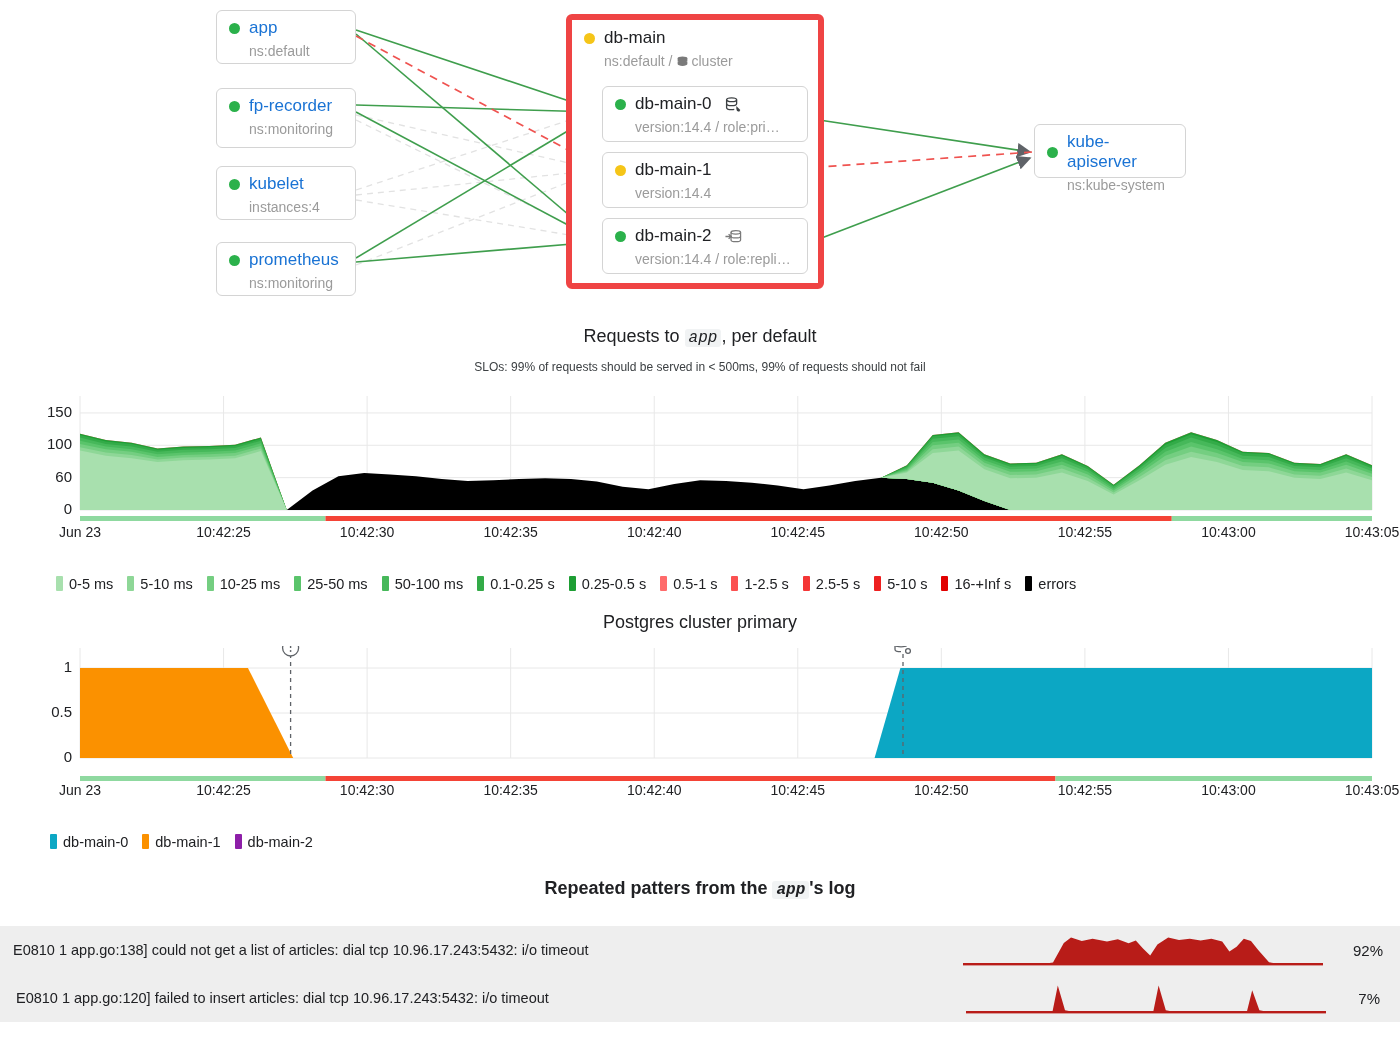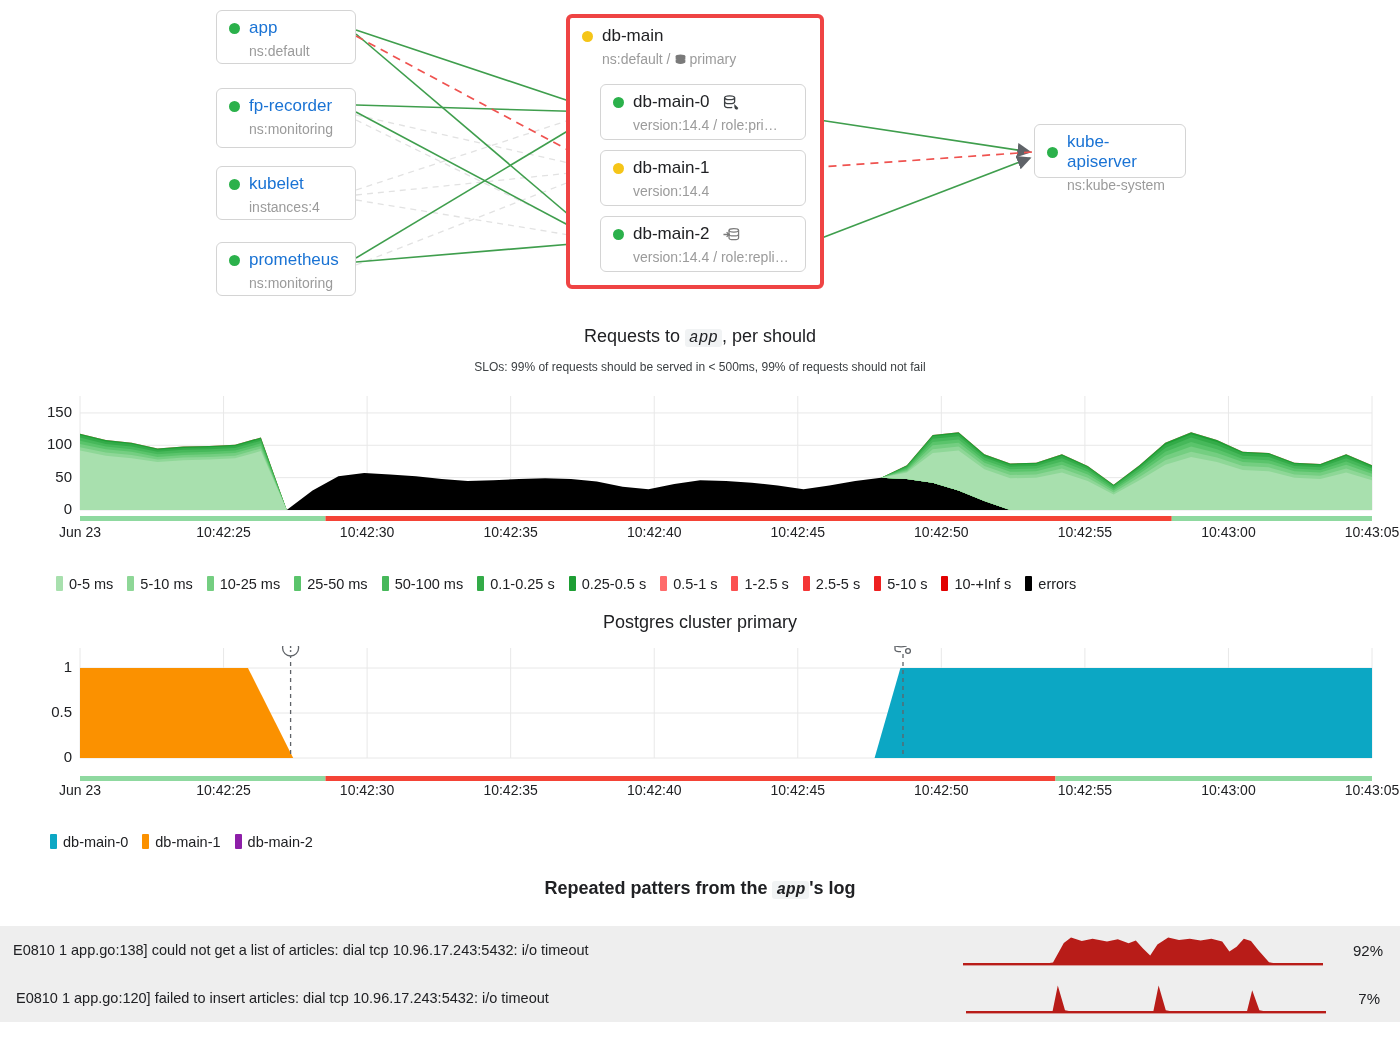--- a/index.html
+++ b/index.html
@@ -19,21 +19,21 @@
   }
   .node-title{display:flex;align-items:center;gap:9px;font-size:17px;line-height:20px;}
   .node-title .ttl{color:#1a73d4;}
   .node-title .ttl.plain{color:#202124;}
   .dot{width:11px;height:11px;border-radius:50%;flex:0 0 auto;}
   .dot.green{background:#2bb14b;}
   .dot.yellow{background:#f5c518;}
   .node-sub{font-size:14px;color:#9b9b9b;margin-top:5px;margin-left:20px;white-space:nowrap;
     overflow:hidden;text-overflow:ellipsis;display:flex;align-items:center;gap:3px;}
   .group-box{
-    position:absolute;background:#fff;border:4px solid #ef4444;border-radius:6px;
+    position:absolute;background:#fff;border:6px solid #ef4444;border-radius:6px;
     box-sizing:border-box;
   }
   .group-head{padding:8px 12px 0 12px;}
   .ico{display:inline-flex;align-items:center;}
 
   
   .chart-title{text-align:center;font-size:18px;color:#202124;}
   .chart-sub{text-align:center;font-size:12px;color:#3c4043;}
   .code-chip{
     font-family:"Liberation Mono","DejaVu Sans Mono",monospace;
@@ -139,21 +139,21 @@
       </div>
       <div class="node-sub">
         <span>ns:default / </span>
         <span class="ico">
           <svg width="13" height="13" viewBox="0 0 16 16">
               <ellipse cx="8" cy="4" rx="6" ry="2.3" fill="#7a7a7a"></ellipse>
               <path d="M2 4v3.2c0 1.3 2.7 2.3 6 2.3s6-1 6-2.3V4" fill="#7a7a7a"></path>
               <path d="M2 8v3.2c0 1.3 2.7 2.3 6 2.3s6-1 6-2.3V8" fill="#7a7a7a"></path>
             </svg>
         </span>
-        <span>primary</span>
+        <span>cluster</span>
       </div>
     </div>
 
     <div class="node" style="left:30px;top:66px;width:206px;height:56px;">
       <div class="node-title">
         <span class="dot green"></span>
         <span class="ttl plain">db-main-0</span>
         <span class="ico" style="margin-left:4px;">
           <svg width="17" height="17" viewBox="0 0 18 18">
             <ellipse cx="7" cy="4" rx="5.3" ry="2" fill="none" stroke="#3c4043" stroke-width="1.4"></ellipse>
@@ -195,21 +195,21 @@
     <div class="node-title">
       <span class="dot green"></span>
       <span class="ttl">kube-apiserver</span>
     </div>
     <div class="node-sub">ns:kube-system</div>
   </div>
 </div>
 
 <div class="abs" style="left:0;top:326px;width:1400px;height:275px;">
   <div class="chart-title" style="position:absolute;left:0;top:0;width:1400px;">
-    <span>Requests to </span><span class="code-chip">app</span><span>, per should</span>
+    <span>Requests to </span><span class="code-chip">app</span><span>, per default</span>
   </div>
   <div class="chart-sub" style="position:absolute;left:0;top:34px;width:1400px;">SLOs: 99% of requests should be served in &lt; 500ms, 99% of requests should not fail</div>
 
   <div class="abs" style="left:0;top:66px;width:1400px;height:130px;">
     <svg id="c1" width="1400" height="130" style="position:absolute;left:0;top:0;">
         <line x1="80" y1="4" x2="80" y2="118" stroke="#e8e8e8" stroke-width="1"></line>
         <line x1="223.55555555555554" y1="4" x2="223.55555555555554" y2="118" stroke="#e8e8e8" stroke-width="1"></line>
         <line x1="367.1111111111111" y1="4" x2="367.1111111111111" y2="118" stroke="#e8e8e8" stroke-width="1"></line>
         <line x1="510.66666666666663" y1="4" x2="510.66666666666663" y2="118" stroke="#e8e8e8" stroke-width="1"></line>
         <line x1="654.2222222222222" y1="4" x2="654.2222222222222" y2="118" stroke="#e8e8e8" stroke-width="1"></line>
@@ -228,21 +228,21 @@
         <path d="M80,118 L80,42.94117647058823 L105.84,49.41176470588235 L131.68,52 L157.51999999999998,57.8235294117647 L183.36,55.88235294117647 L209.20000000000002,55.235294117647065 L235.04,53.94117647058823 L260.88,46.823529411764696 L286.72,118 L312.56,98.58823529411765 L338.40000000000003,84.35294117647058 L364.24,81.11764705882354 L390.08,82.41176470588235 L415.92,84.35294117647058 L441.76000000000005,86.94117647058823 L467.59999999999997,88.88235294117646 L493.44,88.23529411764706 L519.28,86.94117647058823 L545.12,86.29411764705883 L570.96,86.94117647058823 L596.8000000000001,89.52941176470588 L622.64,94.70588235294117 L648.48,97.29411764705883 L674.32,92.11764705882354 L700.16,88.23529411764706 L726,88.88235294117646 L751.84,90.8235294117647 L777.6800000000001,93.41176470588235 L803.5200000000001,97.29411764705883 L829.3599999999999,93.41176470588235 L855.1999999999999,88.88235294117646 L881.04,85.64705882352942 L906.88,74 L932.72,44.23529411764706 L958.5600000000001,41.64705882352942 L984.4,63.647058823529406 L1010.24,72.70588235294119 L1036.08,72.05882352941177 L1061.92,63.647058823529406 L1087.76,75.29411764705883 L1113.6000000000001,93.41176470588235 L1139.4399999999998,74.64705882352942 L1165.28,52.647058823529406 L1191.12,42.294117647058826 L1216.96,50.05882352941177 L1242.8,61.05882352941176 L1268.64,62.352941176470594 L1294.48,72.05882352941177 L1320.32,73.35294117647058 L1346.16,63.647058823529406 L1372,74.64705882352942 L1372,118 L1346.16,118 L1320.32,118 L1294.48,118 L1268.64,118 L1242.8,118 L1216.96,118 L1191.12,118 L1165.28,118 L1139.4399999999998,118 L1113.6000000000001,118 L1087.76,118 L1061.92,118 L1036.08,118 L1010.24,118 L984.4,108.94117647058823 L958.5600000000001,98.58823529411765 L932.72,90.8235294117647 L906.88,86.94117647058823 L881.04,85.64705882352942 L855.1999999999999,88.88235294117646 L829.3599999999999,93.41176470588235 L803.5200000000001,97.29411764705883 L777.6800000000001,93.41176470588235 L751.84,90.8235294117647 L726,88.88235294117646 L700.16,88.23529411764706 L674.32,92.11764705882354 L648.48,97.29411764705883 L622.64,94.70588235294117 L596.8000000000001,89.52941176470588 L570.96,86.94117647058823 L545.12,86.29411764705883 L519.28,86.94117647058823 L493.44,88.23529411764706 L467.59999999999997,88.88235294117646 L441.76000000000005,86.94117647058823 L415.92,84.35294117647058 L390.08,82.41176470588235 L364.24,81.11764705882354 L338.40000000000003,84.35294117647058 L312.56,98.58823529411765 L286.72,118 L260.88,118 L235.04,118 L209.20000000000002,118 L183.36,118 L157.51999999999998,118 L131.68,118 L105.84,118 L80,118 Z" fill="#33ab48"></path>
         <path d="M80,118 L80,45.529411764705884 L105.84,52 L131.68,54.58823529411765 L157.51999999999998,59.76470588235294 L183.36,57.8235294117647 L209.20000000000002,57.17647058823529 L235.04,55.88235294117647 L260.88,48.76470588235294 L286.72,118 L312.56,98.58823529411765 L338.40000000000003,84.35294117647058 L364.24,81.11764705882354 L390.08,82.41176470588235 L415.92,84.35294117647058 L441.76000000000005,86.94117647058823 L467.59999999999997,88.88235294117646 L493.44,88.23529411764706 L519.28,86.94117647058823 L545.12,86.29411764705883 L570.96,86.94117647058823 L596.8000000000001,89.52941176470588 L622.64,94.70588235294117 L648.48,97.29411764705883 L674.32,92.11764705882354 L700.16,88.23529411764706 L726,88.88235294117646 L751.84,90.8235294117647 L777.6800000000001,93.41176470588235 L803.5200000000001,97.29411764705883 L829.3599999999999,93.41176470588235 L855.1999999999999,88.88235294117646 L881.04,85.64705882352942 L906.88,75.29411764705883 L932.72,46.823529411764696 L958.5600000000001,44.23529411764706 L984.4,65.58823529411765 L1010.24,74.64705882352942 L1036.08,74 L1061.92,66.23529411764706 L1087.76,77.23529411764706 L1113.6000000000001,94.70588235294117 L1139.4399999999998,76.58823529411765 L1165.28,55.88235294117647 L1191.12,45.529411764705884 L1216.96,53.294117647058826 L1242.8,63.647058823529406 L1268.64,64.94117647058823 L1294.48,74 L1320.32,75.29411764705883 L1346.16,66.23529411764706 L1372,76.58823529411765 L1372,118 L1346.16,118 L1320.32,118 L1294.48,118 L1268.64,118 L1242.8,118 L1216.96,118 L1191.12,118 L1165.28,118 L1139.4399999999998,118 L1113.6000000000001,118 L1087.76,118 L1061.92,118 L1036.08,118 L1010.24,118 L984.4,108.94117647058823 L958.5600000000001,98.58823529411765 L932.72,90.8235294117647 L906.88,86.94117647058823 L881.04,85.64705882352942 L855.1999999999999,88.88235294117646 L829.3599999999999,93.41176470588235 L803.5200000000001,97.29411764705883 L777.6800000000001,93.41176470588235 L751.84,90.8235294117647 L726,88.88235294117646 L700.16,88.23529411764706 L674.32,92.11764705882354 L648.48,97.29411764705883 L622.64,94.70588235294117 L596.8000000000001,89.52941176470588 L570.96,86.94117647058823 L545.12,86.29411764705883 L519.28,86.94117647058823 L493.44,88.23529411764706 L467.59999999999997,88.88235294117646 L441.76000000000005,86.94117647058823 L415.92,84.35294117647058 L390.08,82.41176470588235 L364.24,81.11764705882354 L338.40000000000003,84.35294117647058 L312.56,98.58823529411765 L286.72,118 L260.88,118 L235.04,118 L209.20000000000002,118 L183.36,118 L157.51999999999998,118 L131.68,118 L105.84,118 L80,118 Z" fill="#46b85a"></path>
         <path d="M80,118 L80,48.76470588235294 L105.84,54.58823529411765 L131.68,57.17647058823529 L157.51999999999998,62.352941176470594 L183.36,60.41176470588235 L209.20000000000002,59.76470588235294 L235.04,58.47058823529412 L260.88,51.352941176470594 L286.72,118 L312.56,98.58823529411765 L338.40000000000003,84.35294117647058 L364.24,81.11764705882354 L390.08,82.41176470588235 L415.92,84.35294117647058 L441.76000000000005,86.94117647058823 L467.59999999999997,88.88235294117646 L493.44,88.23529411764706 L519.28,86.94117647058823 L545.12,86.29411764705883 L570.96,86.94117647058823 L596.8000000000001,89.52941176470588 L622.64,94.70588235294117 L648.48,97.29411764705883 L674.32,92.11764705882354 L700.16,88.23529411764706 L726,88.88235294117646 L751.84,90.8235294117647 L777.6800000000001,93.41176470588235 L803.5200000000001,97.29411764705883 L829.3599999999999,93.41176470588235 L855.1999999999999,88.88235294117646 L881.04,85.64705882352942 L906.88,76.58823529411765 L932.72,50.05882352941177 L958.5600000000001,47.470588235294116 L984.4,68.1764705882353 L1010.24,77.23529411764706 L1036.08,76.58823529411765 L1061.92,69.47058823529412 L1087.76,79.82352941176471 L1113.6000000000001,96.64705882352942 L1139.4399999999998,79.17647058823529 L1165.28,59.76470588235294 L1191.12,50.05882352941177 L1216.96,57.17647058823529 L1242.8,66.88235294117646 L1268.64,68.1764705882353 L1294.48,76.58823529411765 L1320.32,77.88235294117646 L1346.16,69.47058823529412 L1372,79.17647058823529 L1372,118 L1346.16,118 L1320.32,118 L1294.48,118 L1268.64,118 L1242.8,118 L1216.96,118 L1191.12,118 L1165.28,118 L1139.4399999999998,118 L1113.6000000000001,118 L1087.76,118 L1061.92,118 L1036.08,118 L1010.24,118 L984.4,108.94117647058823 L958.5600000000001,98.58823529411765 L932.72,90.8235294117647 L906.88,86.94117647058823 L881.04,85.64705882352942 L855.1999999999999,88.88235294117646 L829.3599999999999,93.41176470588235 L803.5200000000001,97.29411764705883 L777.6800000000001,93.41176470588235 L751.84,90.8235294117647 L726,88.88235294117646 L700.16,88.23529411764706 L674.32,92.11764705882354 L648.48,97.29411764705883 L622.64,94.70588235294117 L596.8000000000001,89.52941176470588 L570.96,86.94117647058823 L545.12,86.29411764705883 L519.28,86.94117647058823 L493.44,88.23529411764706 L467.59999999999997,88.88235294117646 L441.76000000000005,86.94117647058823 L415.92,84.35294117647058 L390.08,82.41176470588235 L364.24,81.11764705882354 L338.40000000000003,84.35294117647058 L312.56,98.58823529411765 L286.72,118 L260.88,118 L235.04,118 L209.20000000000002,118 L183.36,118 L157.51999999999998,118 L131.68,118 L105.84,118 L80,118 Z" fill="#5ac46b"></path>
         <path d="M80,118 L80,52 L105.84,57.17647058823529 L131.68,59.76470588235294 L157.51999999999998,64.94117647058823 L183.36,63 L209.20000000000002,62.352941176470594 L235.04,61.05882352941176 L260.88,53.94117647058823 L286.72,118 L312.56,98.58823529411765 L338.40000000000003,84.35294117647058 L364.24,81.11764705882354 L390.08,82.41176470588235 L415.92,84.35294117647058 L441.76000000000005,86.94117647058823 L467.59999999999997,88.88235294117646 L493.44,88.23529411764706 L519.28,86.94117647058823 L545.12,86.29411764705883 L570.96,86.94117647058823 L596.8000000000001,89.52941176470588 L622.64,94.70588235294117 L648.48,97.29411764705883 L674.32,92.11764705882354 L700.16,88.23529411764706 L726,88.88235294117646 L751.84,90.8235294117647 L777.6800000000001,93.41176470588235 L803.5200000000001,97.29411764705883 L829.3599999999999,93.41176470588235 L855.1999999999999,88.88235294117646 L881.04,85.64705882352942 L906.88,77.88235294117646 L932.72,53.294117647058826 L958.5600000000001,50.705882352941174 L984.4,70.76470588235294 L1010.24,79.82352941176471 L1036.08,79.17647058823529 L1061.92,72.70588235294119 L1087.76,82.41176470588235 L1113.6000000000001,98.58823529411765 L1139.4399999999998,81.76470588235294 L1165.28,63.647058823529406 L1191.12,54.58823529411765 L1216.96,61.05882352941176 L1242.8,70.11764705882354 L1268.64,71.41176470588235 L1294.48,79.17647058823529 L1320.32,80.47058823529412 L1346.16,72.70588235294119 L1372,81.76470588235294 L1372,118 L1346.16,118 L1320.32,118 L1294.48,118 L1268.64,118 L1242.8,118 L1216.96,118 L1191.12,118 L1165.28,118 L1139.4399999999998,118 L1113.6000000000001,118 L1087.76,118 L1061.92,118 L1036.08,118 L1010.24,118 L984.4,108.94117647058823 L958.5600000000001,98.58823529411765 L932.72,90.8235294117647 L906.88,86.94117647058823 L881.04,85.64705882352942 L855.1999999999999,88.88235294117646 L829.3599999999999,93.41176470588235 L803.5200000000001,97.29411764705883 L777.6800000000001,93.41176470588235 L751.84,90.8235294117647 L726,88.88235294117646 L700.16,88.23529411764706 L674.32,92.11764705882354 L648.48,97.29411764705883 L622.64,94.70588235294117 L596.8000000000001,89.52941176470588 L570.96,86.94117647058823 L545.12,86.29411764705883 L519.28,86.94117647058823 L493.44,88.23529411764706 L467.59999999999997,88.88235294117646 L441.76000000000005,86.94117647058823 L415.92,84.35294117647058 L390.08,82.41176470588235 L364.24,81.11764705882354 L338.40000000000003,84.35294117647058 L312.56,98.58823529411765 L286.72,118 L260.88,118 L235.04,118 L209.20000000000002,118 L183.36,118 L157.51999999999998,118 L131.68,118 L105.84,118 L80,118 Z" fill="#74ce81"></path>
         <path d="M80,118 L80,55.235294117647065 L105.84,60.41176470588235 L131.68,63 L157.51999999999998,67.52941176470588 L183.36,65.58823529411765 L209.20000000000002,64.94117647058823 L235.04,63.647058823529406 L260.88,56.529411764705884 L286.72,118 L312.56,98.58823529411765 L338.40000000000003,84.35294117647058 L364.24,81.11764705882354 L390.08,82.41176470588235 L415.92,84.35294117647058 L441.76000000000005,86.94117647058823 L467.59999999999997,88.88235294117646 L493.44,88.23529411764706 L519.28,86.94117647058823 L545.12,86.29411764705883 L570.96,86.94117647058823 L596.8000000000001,89.52941176470588 L622.64,94.70588235294117 L648.48,97.29411764705883 L674.32,92.11764705882354 L700.16,88.23529411764706 L726,88.88235294117646 L751.84,90.8235294117647 L777.6800000000001,93.41176470588235 L803.5200000000001,97.29411764705883 L829.3599999999999,93.41176470588235 L855.1999999999999,88.88235294117646 L881.04,85.64705882352942 L906.88,79.17647058823529 L932.72,57.17647058823529 L958.5600000000001,54.58823529411765 L984.4,74 L1010.24,83.05882352941177 L1036.08,82.41176470588235 L1061.92,76.58823529411765 L1087.76,85.64705882352942 L1113.6000000000001,100.52941176470588 L1139.4399999999998,85 L1165.28,68.1764705882353 L1191.12,59.76470588235294 L1216.96,65.58823529411765 L1242.8,74 L1268.64,75.29411764705883 L1294.48,82.41176470588235 L1320.32,83.70588235294117 L1346.16,76.58823529411765 L1372,85 L1372,118 L1346.16,118 L1320.32,118 L1294.48,118 L1268.64,118 L1242.8,118 L1216.96,118 L1191.12,118 L1165.28,118 L1139.4399999999998,118 L1113.6000000000001,118 L1087.76,118 L1061.92,118 L1036.08,118 L1010.24,118 L984.4,108.94117647058823 L958.5600000000001,98.58823529411765 L932.72,90.8235294117647 L906.88,86.94117647058823 L881.04,85.64705882352942 L855.1999999999999,88.88235294117646 L829.3599999999999,93.41176470588235 L803.5200000000001,97.29411764705883 L777.6800000000001,93.41176470588235 L751.84,90.8235294117647 L726,88.88235294117646 L700.16,88.23529411764706 L674.32,92.11764705882354 L648.48,97.29411764705883 L622.64,94.70588235294117 L596.8000000000001,89.52941176470588 L570.96,86.94117647058823 L545.12,86.29411764705883 L519.28,86.94117647058823 L493.44,88.23529411764706 L467.59999999999997,88.88235294117646 L441.76000000000005,86.94117647058823 L415.92,84.35294117647058 L390.08,82.41176470588235 L364.24,81.11764705882354 L338.40000000000003,84.35294117647058 L312.56,98.58823529411765 L286.72,118 L260.88,118 L235.04,118 L209.20000000000002,118 L183.36,118 L157.51999999999998,118 L131.68,118 L105.84,118 L80,118 Z" fill="#8ed797"></path>
         <path d="M80,118 L80,58.47058823529412 L105.84,63.647058823529406 L131.68,66.23529411764706 L157.51999999999998,70.11764705882354 L183.36,68.1764705882353 L209.20000000000002,67.52941176470588 L235.04,66.23529411764706 L260.88,59.11764705882353 L286.72,118 L312.56,98.58823529411765 L338.40000000000003,84.35294117647058 L364.24,81.11764705882354 L390.08,82.41176470588235 L415.92,84.35294117647058 L441.76000000000005,86.94117647058823 L467.59999999999997,88.88235294117646 L493.44,88.23529411764706 L519.28,86.94117647058823 L545.12,86.29411764705883 L570.96,86.94117647058823 L596.8000000000001,89.52941176470588 L622.64,94.70588235294117 L648.48,97.29411764705883 L674.32,92.11764705882354 L700.16,88.23529411764706 L726,88.88235294117646 L751.84,90.8235294117647 L777.6800000000001,93.41176470588235 L803.5200000000001,97.29411764705883 L829.3599999999999,93.41176470588235 L855.1999999999999,88.88235294117646 L881.04,85.64705882352942 L906.88,80.47058823529412 L932.72,61.05882352941176 L958.5600000000001,58.47058823529412 L984.4,77.23529411764706 L1010.24,86.29411764705883 L1036.08,85.64705882352942 L1061.92,80.47058823529412 L1087.76,88.88235294117646 L1113.6000000000001,102.47058823529412 L1139.4399999999998,88.23529411764706 L1165.28,72.70588235294119 L1191.12,64.94117647058823 L1216.96,70.11764705882354 L1242.8,77.88235294117646 L1268.64,79.17647058823529 L1294.48,85.64705882352942 L1320.32,86.94117647058823 L1346.16,80.47058823529412 L1372,88.23529411764706 L1372,118 L1346.16,118 L1320.32,118 L1294.48,118 L1268.64,118 L1242.8,118 L1216.96,118 L1191.12,118 L1165.28,118 L1139.4399999999998,118 L1113.6000000000001,118 L1087.76,118 L1061.92,118 L1036.08,118 L1010.24,118 L984.4,108.94117647058823 L958.5600000000001,98.58823529411765 L932.72,90.8235294117647 L906.88,86.94117647058823 L881.04,85.64705882352942 L855.1999999999999,88.88235294117646 L829.3599999999999,93.41176470588235 L803.5200000000001,97.29411764705883 L777.6800000000001,93.41176470588235 L751.84,90.8235294117647 L726,88.88235294117646 L700.16,88.23529411764706 L674.32,92.11764705882354 L648.48,97.29411764705883 L622.64,94.70588235294117 L596.8000000000001,89.52941176470588 L570.96,86.94117647058823 L545.12,86.29411764705883 L519.28,86.94117647058823 L493.44,88.23529411764706 L467.59999999999997,88.88235294117646 L441.76000000000005,86.94117647058823 L415.92,84.35294117647058 L390.08,82.41176470588235 L364.24,81.11764705882354 L338.40000000000003,84.35294117647058 L312.56,98.58823529411765 L286.72,118 L260.88,118 L235.04,118 L209.20000000000002,118 L183.36,118 L157.51999999999998,118 L131.68,118 L105.84,118 L80,118 Z" fill="#a8e0ae"></path>
       </svg>
   </div>
   <div id="c1-yticks">
       <div class="ytick" style="left: 20px; width: 52px; top: 174px;">0</div>
-      <div class="ytick" style="left: 20px; width: 52px; top: 141.647px;">50</div>
+      <div class="ytick" style="left: 20px; width: 52px; top: 141.647px;">60</div>
       <div class="ytick" style="left: 20px; width: 52px; top: 109.294px;">100</div>
       <div class="ytick" style="left: 20px; width: 52px; top: 76.9412px;">150</div>
     </div>
   <div id="c1-xticks">
       <div class="axis-lbl" style="left: 32px; width: 96px; text-align: center; top: 198px;">Jun 23</div>
       <div class="axis-lbl" style="left: 175.556px; width: 96px; text-align: center; top: 198px;">10:42:25</div>
       <div class="axis-lbl" style="left: 319.111px; width: 96px; text-align: center; top: 198px;">10:42:30</div>
       <div class="axis-lbl" style="left: 462.667px; width: 96px; text-align: center; top: 198px;">10:42:35</div>
       <div class="axis-lbl" style="left: 606.222px; width: 96px; text-align: center; top: 198px;">10:42:40</div>
       <div class="axis-lbl" style="left: 749.778px; width: 96px; text-align: center; top: 198px;">10:42:45</div>
@@ -298,21 +298,21 @@
       <div class="legend-item">
         <span class="swatch" style="background: rgb(244, 54, 54);"></span>
         <span class="legend-lbl">2.5-5 s</span>
       </div>
       <div class="legend-item">
         <span class="swatch" style="background: rgb(238, 32, 32);"></span>
         <span class="legend-lbl">5-10 s</span>
       </div>
       <div class="legend-item">
         <span class="swatch" style="background: rgb(225, 0, 0);"></span>
-        <span class="legend-lbl">10-+Inf s</span>
+        <span class="legend-lbl">16-+Inf s</span>
       </div>
       <div class="legend-item">
         <span class="swatch" style="background: rgb(0, 0, 0);"></span>
         <span class="legend-lbl">errors</span>
       </div>
     </div>
 </div>
 
 <div class="abs" style="left:0;top:612px;width:1400px;height:245px;">
   <div class="chart-title" style="position:absolute;left:0;top:0;width:1400px;">Postgres cluster primary</div>

